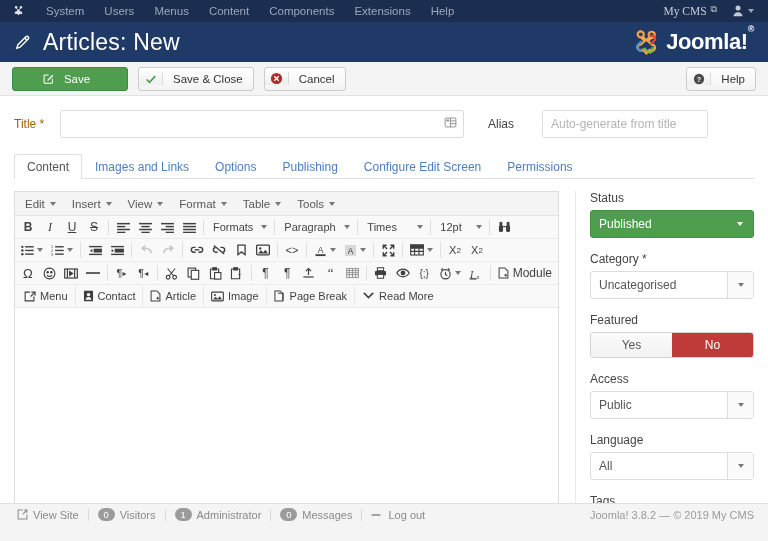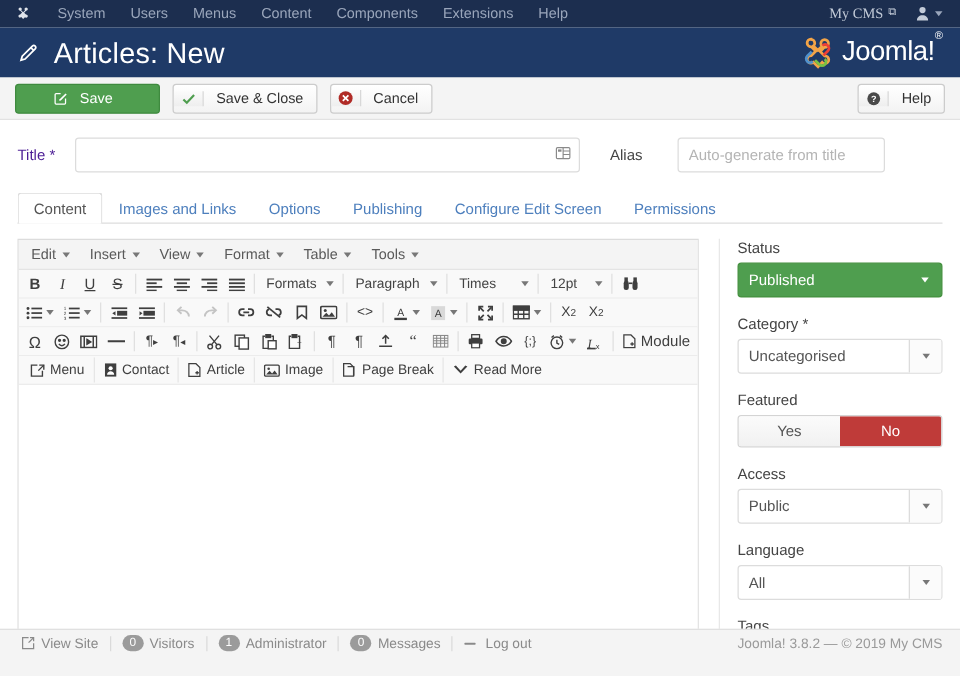--- a/index.html
+++ b/index.html
@@ -58,21 +58,21 @@
     align-items: center;
     padding: 0 14px;
     position: relative;
   }
   #subhead .pencil { margin-right: 12px; color: #fff; display: flex; align-items: center; }
   #subhead .page-title {
     color: #fff; font-size: 23px; letter-spacing: .2px;
   }
   #subhead .logo {
     position: absolute; right: 14px; top: 6px;
-    display: flex; gap: 6px;
+    display: flex; align-items: center; gap: 6px; font-weight: bold;
   }
   #subhead .logo .logotext {
     color: #fff; font-size: 22px; letter-spacing: -0.4px;
   }
   #subhead .logo .logotext sup { font-size: 9px; top: -9px; position: relative; }
 
   
   #toolbar {
     height: 34px;
     background: #f4f4f4;
@@ -122,21 +122,21 @@
     top: 96px; bottom: 22px;
     background: #fff;
     overflow: hidden;
   }
 
   
   #title-row {
     display: flex; align-items: center;
     padding: 14px 14px 10px 14px;
   }
-  #title-row .lbl-title { font-size: 12px; color: #4c1d95; width: 46px; }
+  #title-row .lbl-title { font-size: 12px; color: #a16207; width: 46px; }
   .input {
     height: 28px;
     border: 1px solid #dcdcdc;
     border-radius: 3px;
     background: #fff;
     font-size: 12px;
     color: #555;
     padding: 0 8px;
     font-family: "Liberation Sans", sans-serif;
   }

